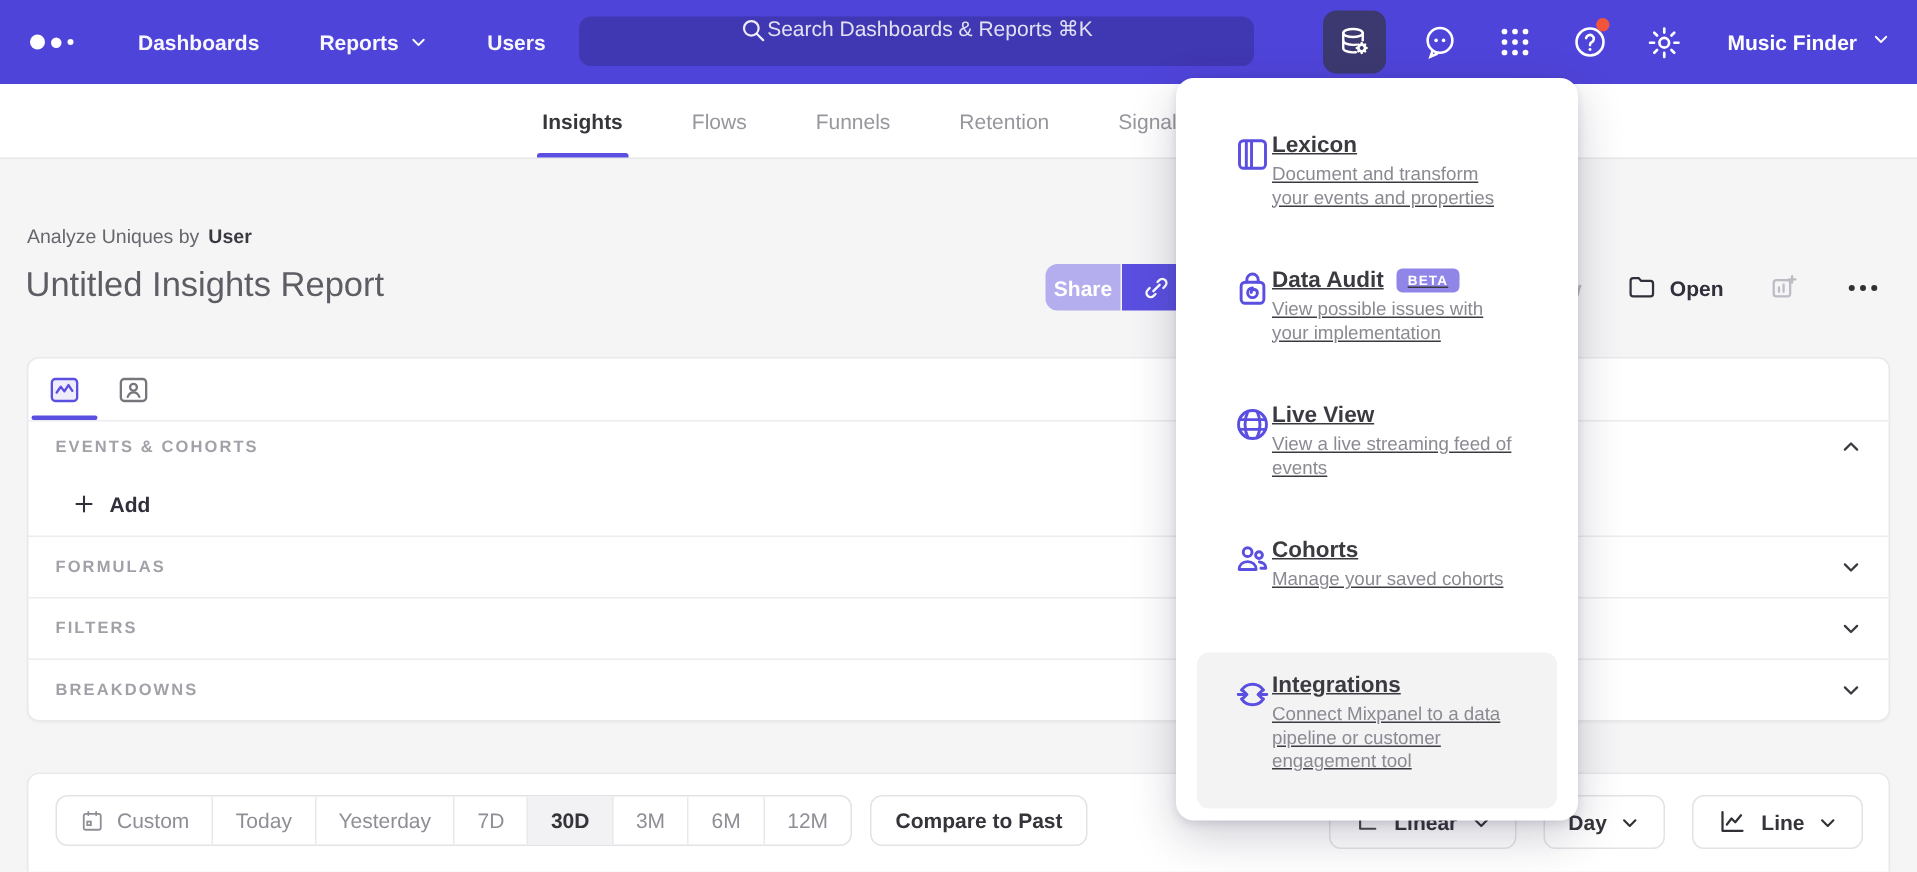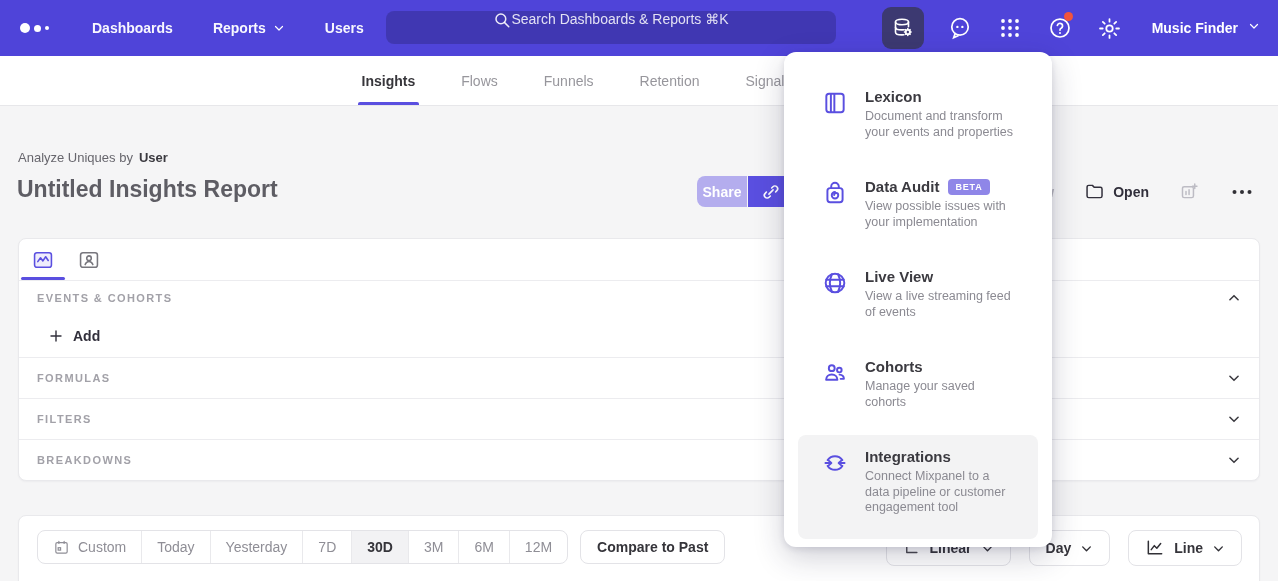--- a/index.html
+++ b/index.html
@@ -40,21 +40,21 @@
                   padding-right:44px; }
   .rtab { position:relative; display:flex; align-items:center; font-size:14px;
           color:#97969c; cursor:pointer; }
   .rtab.active { color:#37363b; font-weight:700; }
   .rtab.active::after { content:""; position:absolute; left:-4px; right:-4px; bottom:0;
           height:3px; background:#5a4fe0; border-radius:2px 2px 0 0; }
 
   
   .analyze-row { position:absolute; left:18px; top:150px; font-size:13px; color:#67666d; }
   .analyze-row b { color:#3a393f; font-weight:700; margin-left:6px; cursor:pointer; }
-  .report-title { position:absolute; left:17px; top:176px; font-size:23px; font-weight:700;
+  .report-title { position:absolute; left:17px; top:176px; font-size:23px; font-weight:400;
                   color:#5e5d64; }
   .share-group { position:absolute; left:697px; top:176px; display:flex; height:31px; }
   .share-btn { width:50px; background:#b4adee; color:#fff; font-size:14px; font-weight:700;
                border:none; border-radius:8px 0 0 8px; display:flex; align-items:center;
                justify-content:center; cursor:pointer; }
   .link-btn { width:45px; background:#5a4fe0; border:none; border-radius:0 8px 8px 0;
               display:flex; align-items:center; justify-content:center; cursor:pointer;
               margin-left:1px; }
   .header-right { position:absolute; right:24px; top:176px; height:31px; display:flex;
                   align-items:center; gap:30px; }
@@ -96,21 +96,21 @@
          border:1px solid #e3e3e7; border-radius:8px; background:#fff; font-size:14px;
          font-weight:700; color:#35343a; cursor:pointer; }
   .date-right { display:flex; gap:18px; }
   .date-right .btn { height:36px; }
 
   
   .apps-panel { position:absolute; left:784px; top:52px; width:268px; height:495px;
                 background:#fff; border-radius:12px; z-index:50; padding-top:23px;
                 box-shadow:0 10px 30px rgba(35,35,70,0.22), 0 2px 6px rgba(35,35,70,0.12); }
   .menu-item { height:90px; margin:0 14px; padding:13px 24px 0; border-radius:8px;
-               display:flex; gap:17px; cursor:pointer; }
+               display:flex; cursor:pointer;text-decoration:underline; }
   .menu-item.hovered { background:#f3f3f4; height:104px; }
   .mi-icon { width:26px; height:26px; flex:0 0 26px; margin-top:2px; }
   .mi-title { font-size:15px; font-weight:700; color:#3b3a40; display:flex;
               align-items:center; gap:9px; }
   .mi-desc { margin-top:4px; font-size:12.5px; line-height:15.5px; color:#8b8a92; }
   .beta { background:#8f86e8; color:#fff; font-size:9px; font-weight:700;
           letter-spacing:0.8px; padding:3px 7px; border-radius:4px; }
   .w165{max-width:165px;} .w190{max-width:190px;} .w185{max-width:185px;} .w170{max-width:170px;}
 
   svg { display:block; }

